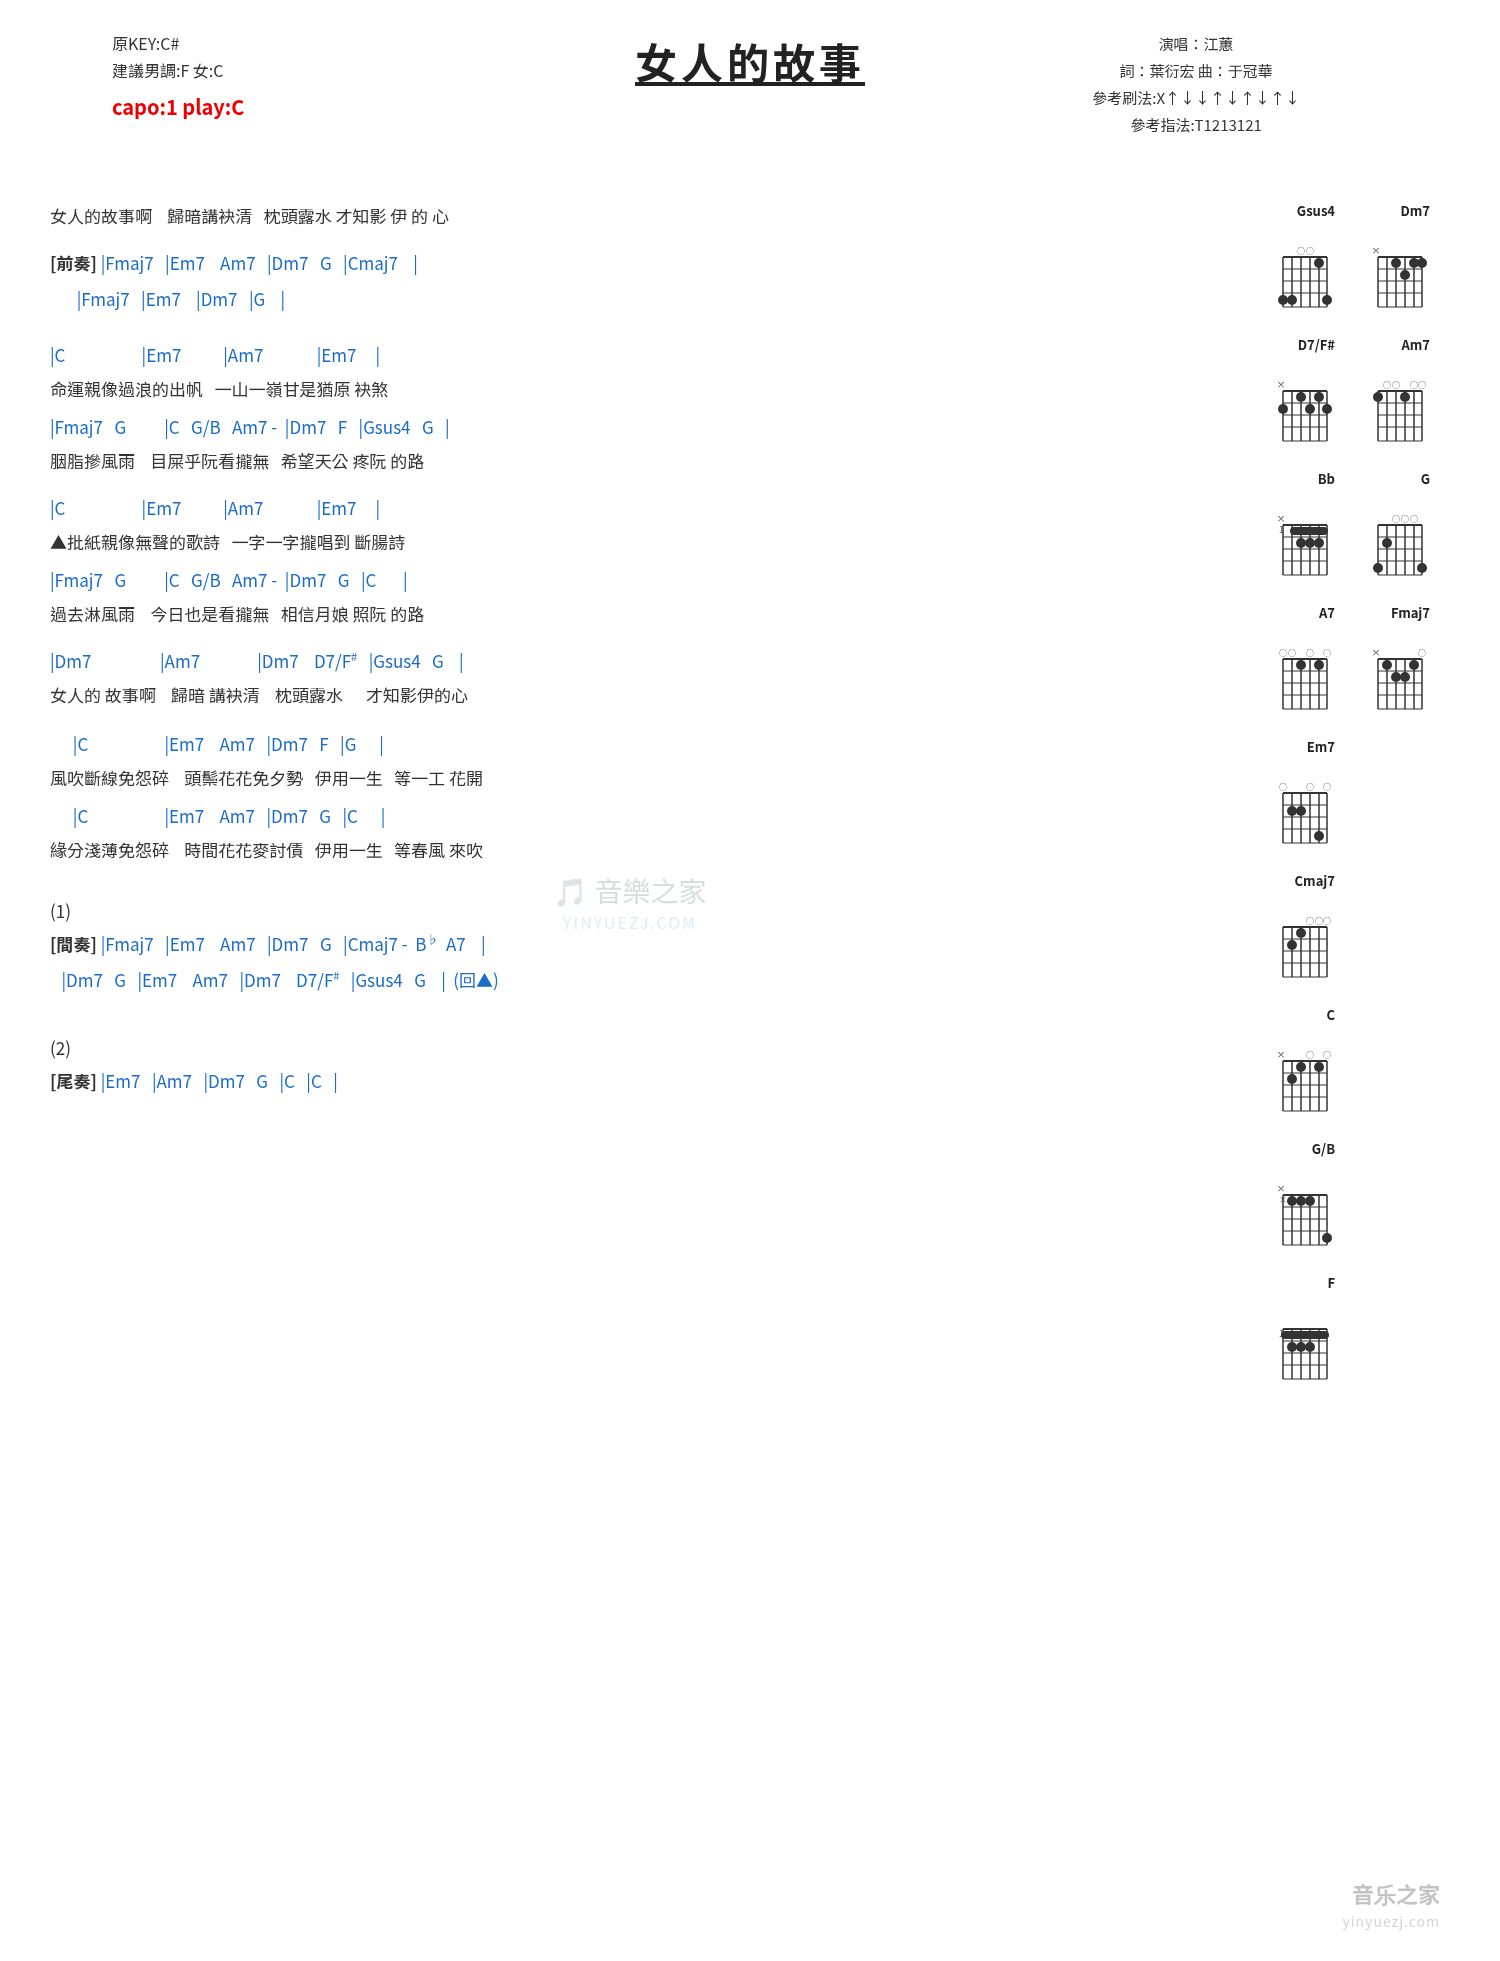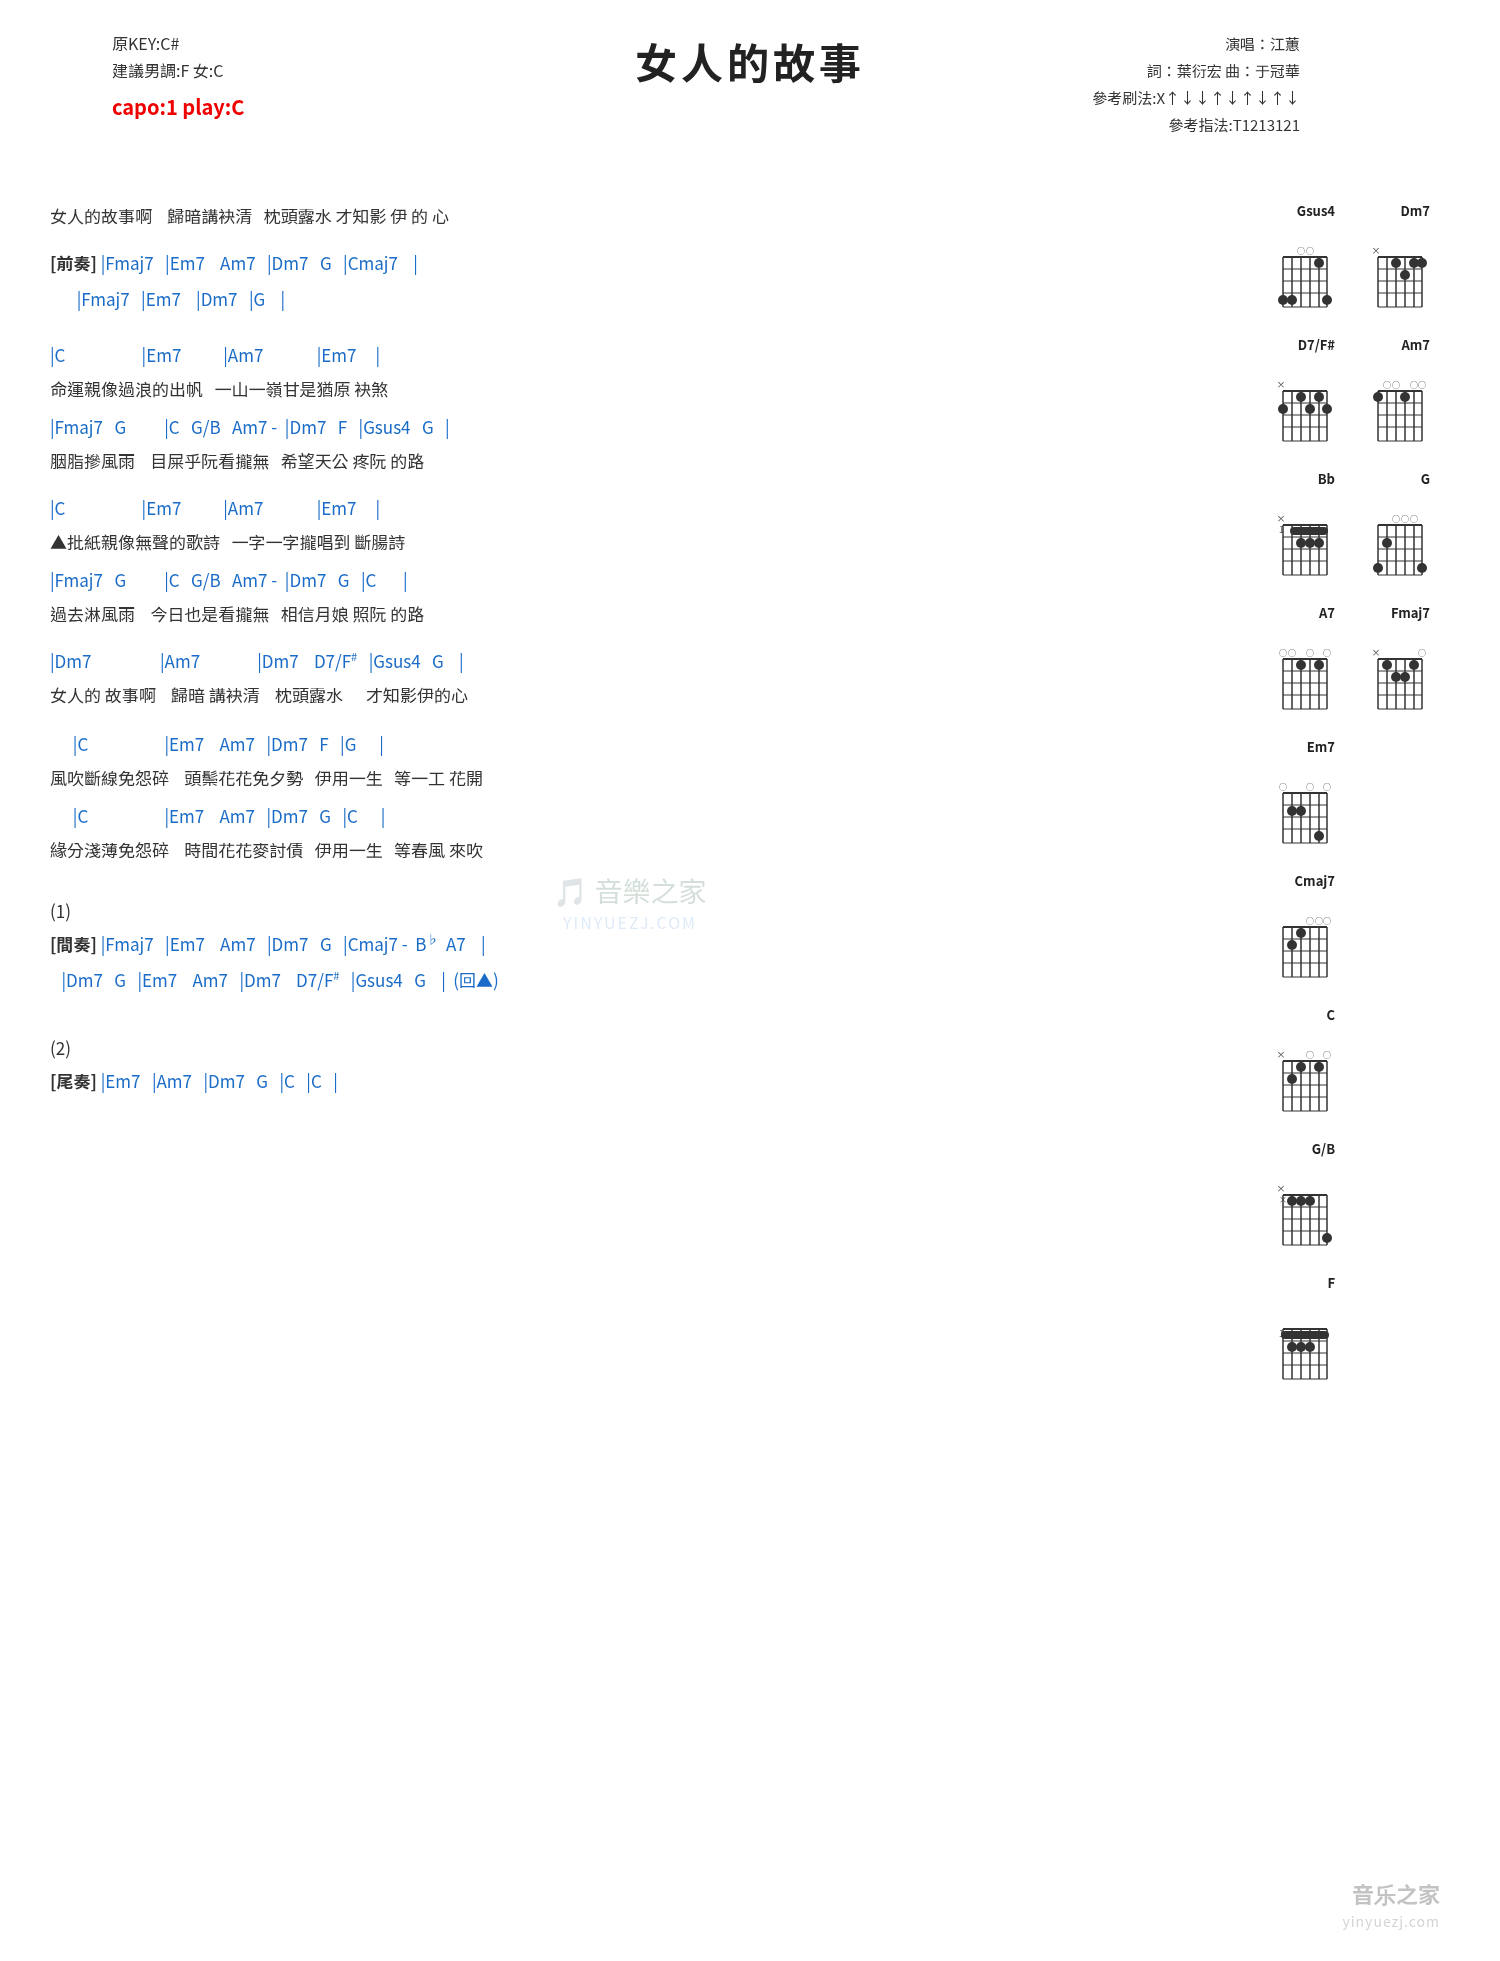--- a/index.html
+++ b/index.html
@@ -18,20 +18,21 @@
       position: relative;
       padding: 30px 50px 60px 50px;
     }
     .title {
       text-align: center;
       font-size: 42px;
       font-weight: bold;
       color: #222;
       margin-bottom: 14px;
       letter-spacing: 4px;
+      text-decoration: underline;
     }
     .meta-left {
       position: absolute;
       top: 30px;
       left: 112px;
       font-size: 16px;
       color: #333;
       line-height: 1.7;
     }
     .meta-left .capo {
@@ -40,21 +41,21 @@
       font-weight: bold;
       margin-top: 6px;
     }
     .meta-right {
       position: absolute;
       top: 30px;
       right: 200px;
       font-size: 15px;
       color: #333;
       line-height: 1.8;
-      text-align: right;
+      text-align: center;
     }
     .content-area {
       margin-top: 110px;
       display: flex;
       gap: 0;
     }
     .main-content {
       flex: 1;
       min-width: 0;
       padding-right: 20px;

